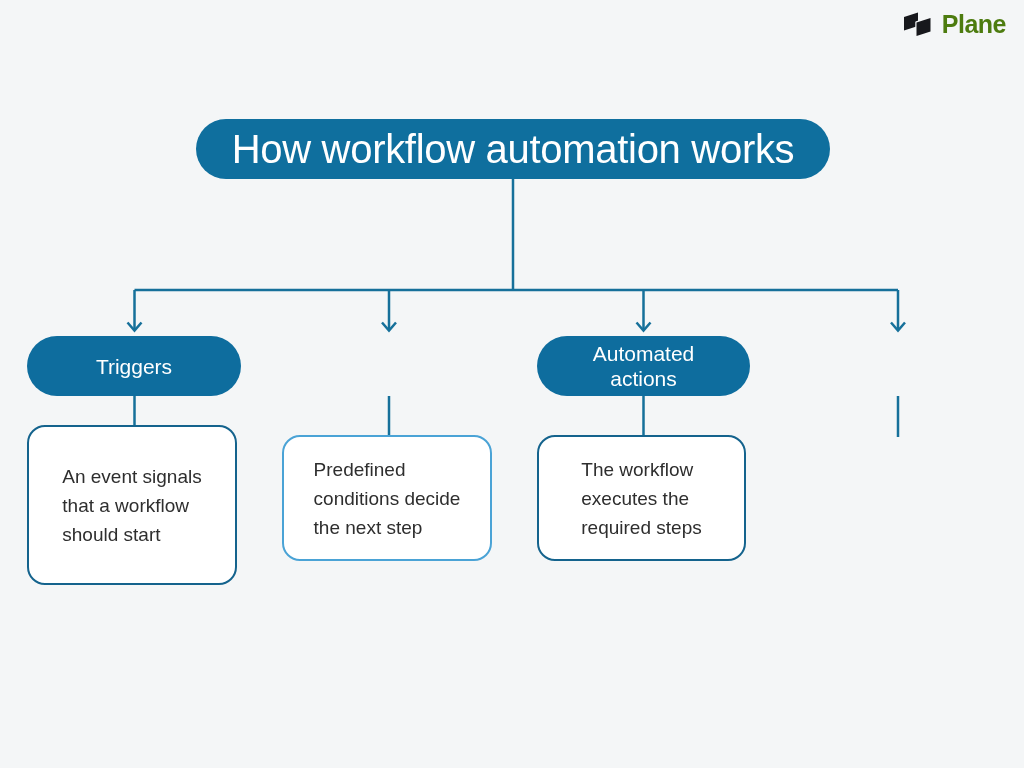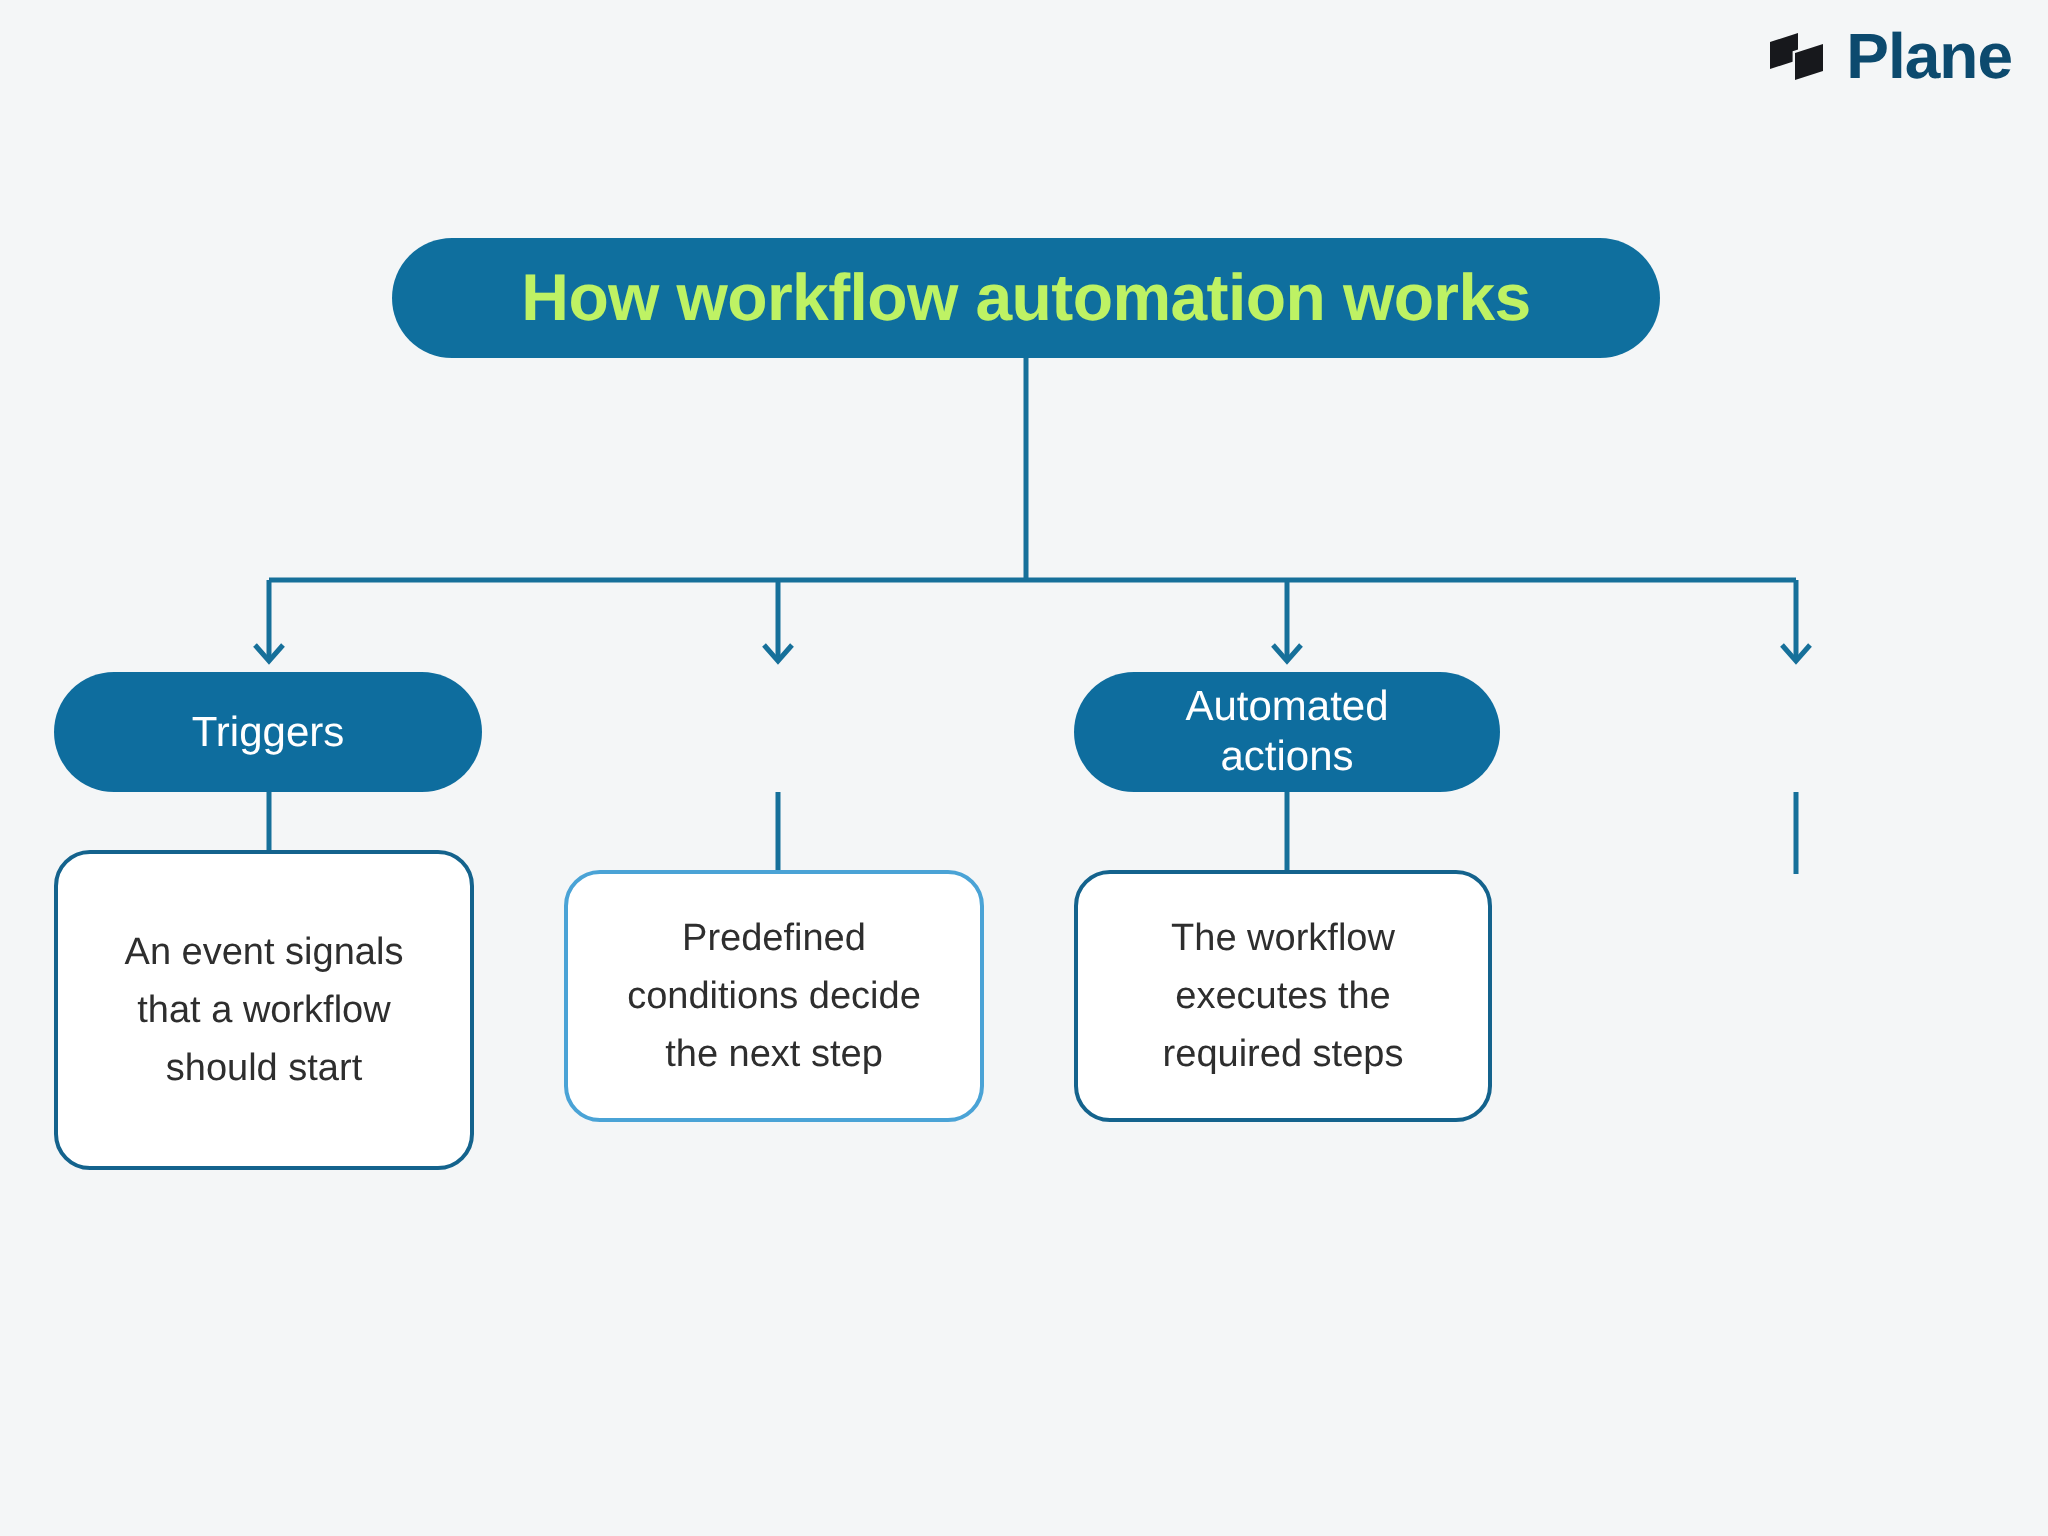--- a/index.html
+++ b/index.html
@@ -21,24 +21,24 @@
   .logo {
     position: absolute;
     top: 10px;
     right: 18px;
     display: flex;
     align-items: center;
     gap: 7px;
     z-index: 3;
   }
   .logo-text {
-    font-size: 32px;
+    font-size: 25px;
     font-weight: 700;
     letter-spacing: -0.5px;
-    color: #0c4a6e;
+    color: #4d7c0f;
   }
 
   
   .connectors {
     position: absolute;
     inset: 0;
     z-index: 1;
   }
   .connectors path, .connectors line {
     stroke: #16709a;
@@ -53,23 +53,23 @@
     width: 634px;
     height: 60px;
     background: #0f6f9e;
     border-radius: 30px;
     display: flex;
     align-items: center;
     justify-content: center;
     z-index: 2;
   }
   .title-pill span {
-    color: #bef264;
-    font-size: 33px;
-    font-weight: 700;
+    color: #ffffff;
+    font-size: 40px;
+    font-weight: 400;
     letter-spacing: -0.3px;
     white-space: nowrap;
   }
 
   
   .column {
     position: absolute;
     top: 336px;
     height: 260px;
     z-index: 2;
@@ -103,21 +103,21 @@
 
   .desc-box {
     position: absolute;
     left: 0;
     right: 4px;
     background: #ffffff;
     border-radius: 18px;
     display: flex;
     align-items: center;
     justify-content: center;
-    text-align: center;
+    text-align: left;
   }
   .col-0 .desc-box { top: 89px;  height: 160px; }
   .col-1 .desc-box, .col-2 .desc-box, .col-3 .desc-box { top: 99px; height: 126px; }
   .desc-box.dark  { border: 2px solid #14638d; }
   .desc-box.light { border: 2px solid #4aa3d6; }
   .desc-box span {
     color: #2e2e2e;
     font-size: 19px;
     line-height: 29px;
     white-space: pre-line;

